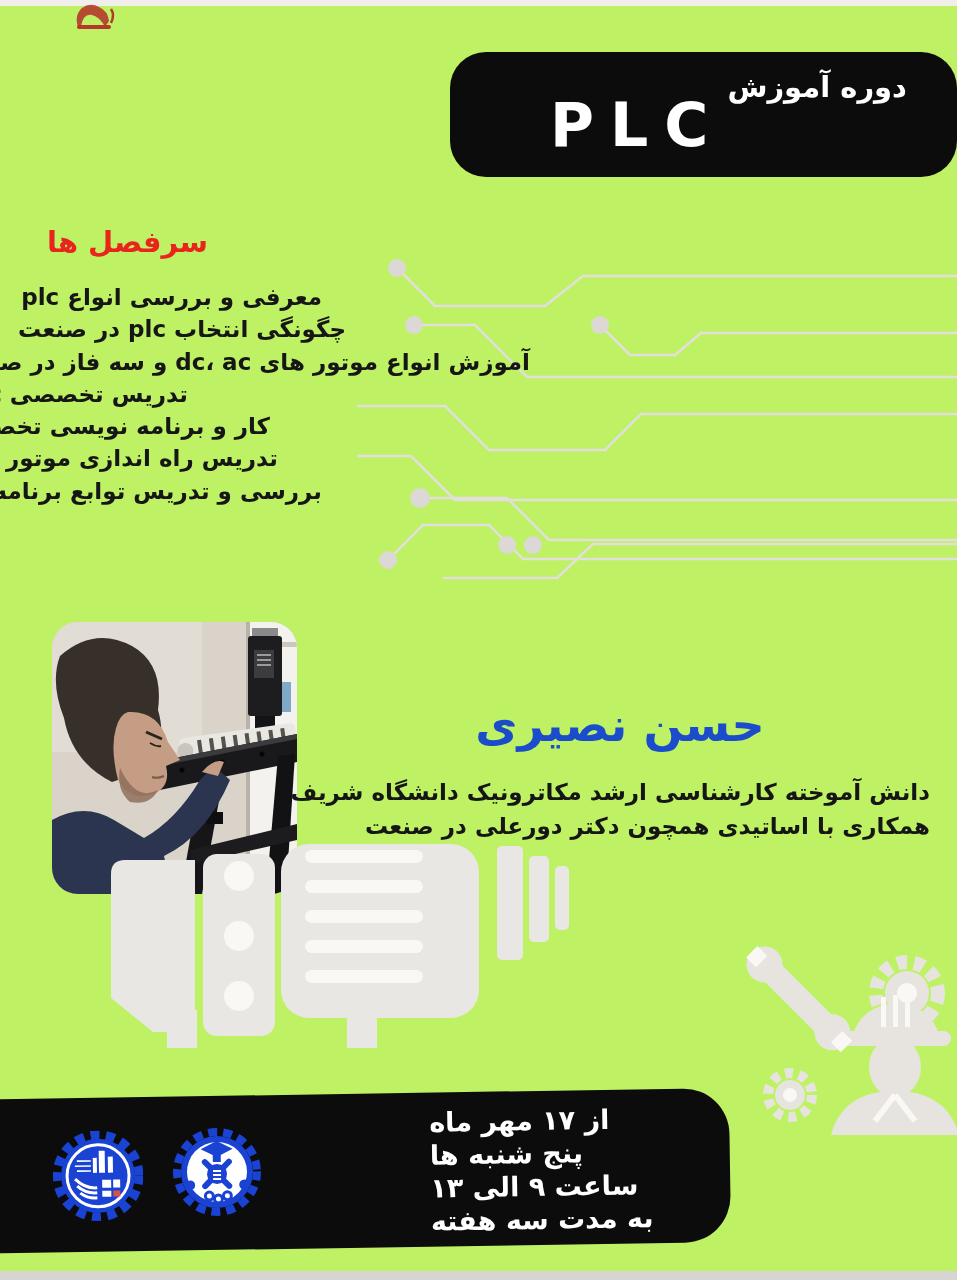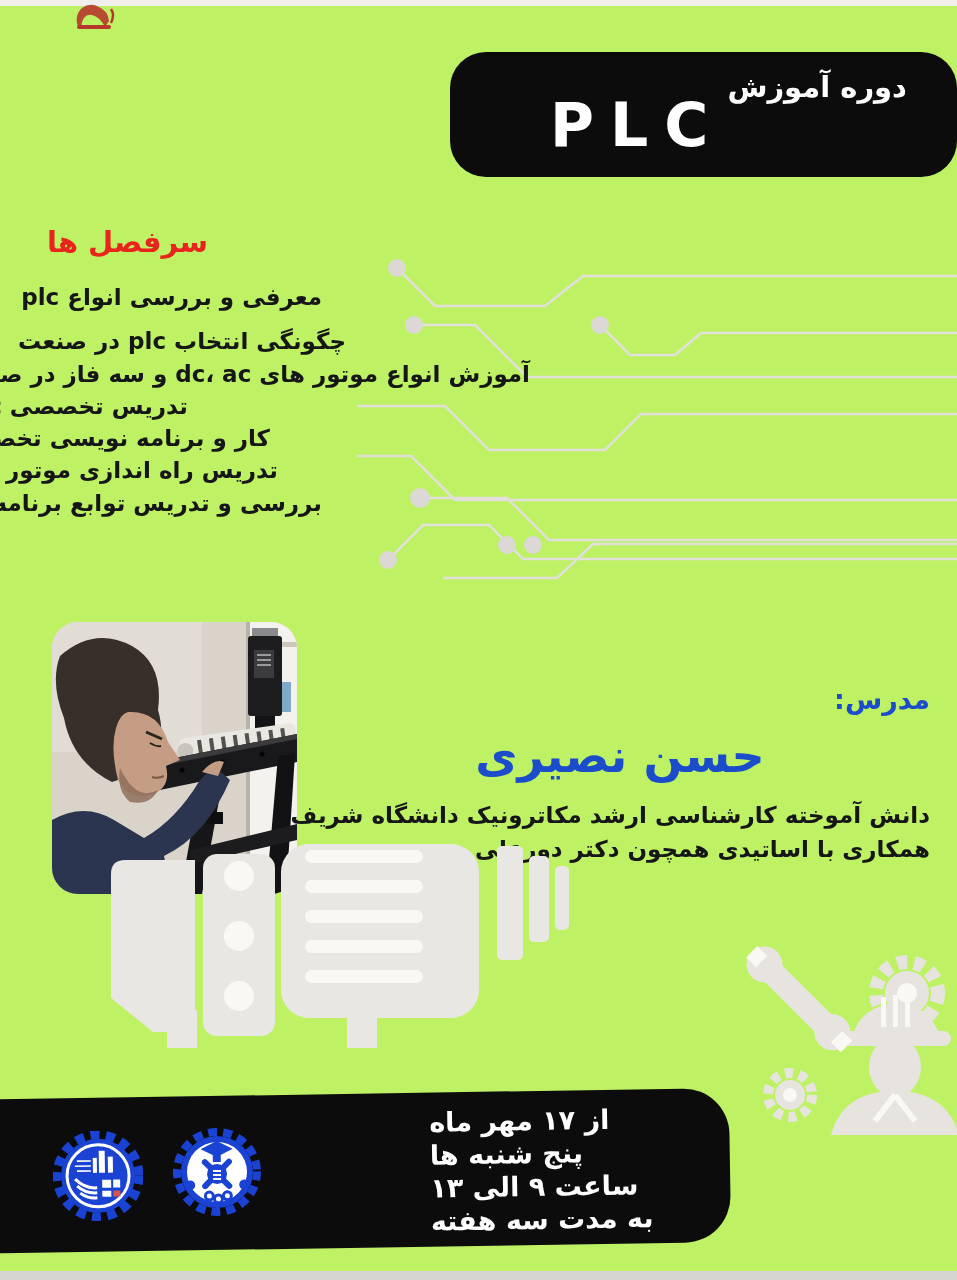--- a/index.html
+++ b/index.html
@@ -19,38 +19,38 @@
                 font-weight:bold;direction:rtl;white-space:nowrap;}
   .course-name{position:absolute;left:100px;top:38px;color:#ffffff;font-size:60px;
                font-weight:bold;letter-spacing:16px;white-space:nowrap;}
 
   
   .topics-heading{position:absolute;left:32px;top:210px;margin:15px;width:200px;
                   color:#e8241c;font-size:29px;font-weight:bold;direction:rtl;text-align:left;}
   .topics-list{position:absolute;left:0;top:281px;width:540px;direction:rtl;text-align:right;}
   .topic{font-size:23px;font-weight:bold;color:#161616;line-height:32.3px;white-space:nowrap;}
   .topic:nth-child(1){margin-right:218px;padding-left:46px;}
-  .topic:nth-child(2){margin-right:194px;margin-top:12px;}
+  .topic:nth-child(2){margin-right:194px;}
   .topic:nth-child(3){margin-right:10px;}
   .topic:nth-child(4){margin-right:352px;}
   .topic:nth-child(5){margin-right:270px;}
   .topic:nth-child(6){margin-right:262px;}
   .topic:nth-child(7){margin-right:218px;}
 
   .circuit{position:absolute;left:357px;top:248px;}
 
   
   .photo{position:absolute;left:52px;top:622px;width:245px;height:272px;
          border-radius:26px;overflow:hidden;background:#d9d3c9;}
 
   
   .instructor{position:absolute;right:27px;top:684px;width:620px;direction:rtl;text-align:right;}
   .inst-label{color:#1b4ccb;font-size:27px;font-weight:bold;}
   .inst-name{color:#1b4ccb;font-size:46px;font-weight:bold;margin-top:14px;text-align:center;}
-  .inst-details{margin-top:16px;}
+  .inst-details{margin-top:24px;}
   .inst-detail{color:#161616;font-size:23px;font-weight:bold;line-height:33.5px;white-space:nowrap;}
 
   .motor-wm{position:absolute;left:95px;top:840px;}
   .engineer-wm{position:absolute;left:735px;top:935px;}
 
   
   .bottom-bar{position:absolute;left:-45px;top:1094px;width:775px;height:154px;
               background:#0c0c0c;border-radius:46px;transform:rotate(-0.9deg);}
   .logo1{position:absolute;left:98px;top:33px;}
   .logo2{position:absolute;left:218px;top:32px;}
@@ -155,21 +155,20 @@
       <path d="M68,146 Q84,180 106,168 Q98,184 78,180 Q64,168 68,146 Z" fill="#8a6a56" opacity="0.8"></path>
       <path d="M94,110 l16,7" stroke="#2a241f" stroke-width="3" fill="none"></path>
       <path d="M98,121 q6,4 11,3" stroke="#2a241f" stroke-width="2" fill="none"></path>
       <path d="M112,154 q-7,3 -12,1" stroke="#7c5a46" stroke-width="2" fill="none"></path>
       <path d="M0,198 Q32,180 62,198 L92,216 Q124,198 148,158 L162,144 L178,158 Q154,214 112,234 L120,272 L0,272 Z" fill="#2c3550"></path>
       <path d="M150,150 Q162,136 172,140 L166,154 Z" fill="#c59c84"></path>
     </svg>
   </div>
 
   <div class="instructor">
-    <div class="inst-label">مدرس:</div>
     <div class="inst-name">حسن نصیری</div>
     <div class="inst-details">
       <div class="inst-detail">دانش آموخته کارشناسی ارشد مکاترونیک دانشگاه شریف</div>
       <div class="inst-detail">همکاری با اساتیدی همچون دکتر دورعلی در صنعت</div>
     </div>
   </div>
 
   <svg class="motor-wm" width="480" height="210" viewBox="0 0 480 210">
     <g fill="#e9e7e3">
       <path d="M30,20 H100 V192 H58 L16,158 V34 Q16,20 30,20 Z"></path>

